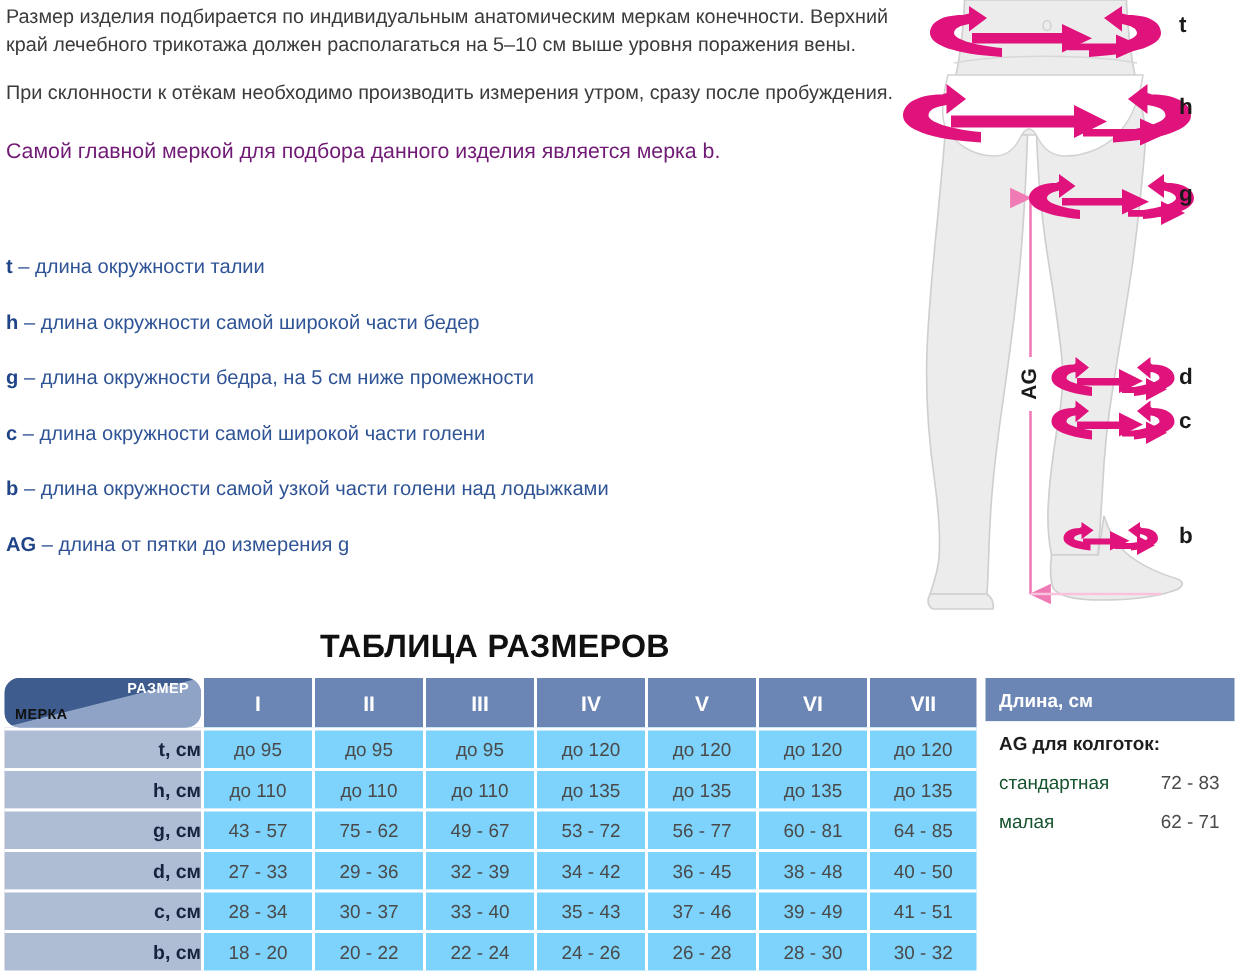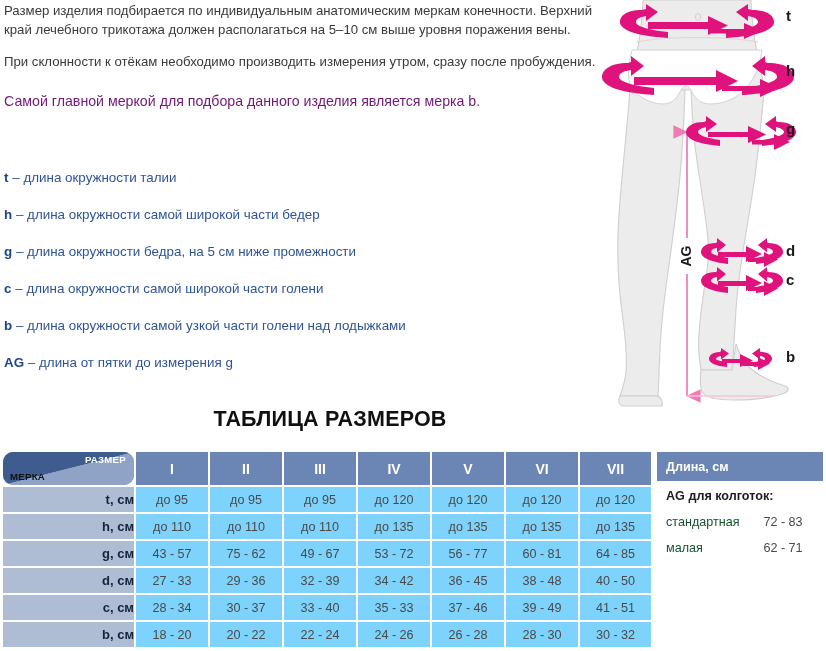--- a/index.html
+++ b/index.html
@@ -70,21 +70,21 @@
     top: 0px;
     width: 230px;
     height: 412px;
   }
   #figure-wrap svg { display: block; }
 
   
   #table-title {
     position: absolute;
     left: 0;
-    top: 407px;
+    top: 419px;
     width: 660px;
     text-align: center;
     font-size: 21.5px;
     font-weight: bold;
     color: #101010;
     letter-spacing: 0.2px;
   }
 
   
   #size-table {
@@ -203,21 +203,21 @@
     font-size: 12.6px;
     height: 26px;
     padding-left: 9px !important;
     vertical-align: middle;
   }
   .len-val {
     background: #ffffff;
     color: #4a4a4a;
     font-size: 12.6px;
     height: 26px;
-    text-align: center;
+    text-align: right;
     padding-right: 10px !important;
     vertical-align: middle;
   }
   .fig-label {
     font-family: "Liberation Sans", sans-serif;
     font-size: 15px;
     font-weight: bold;
     fill: #1a1a1a;
   }
   .ag-label {
@@ -542,21 +542,21 @@
       <td class="cell">36 - 45</td>
       <td class="cell">38 - 48</td>
       <td class="cell">40 - 50</td>
     </tr>
 
     <tr>
       <td class="row-label">c, см</td>
       <td class="cell">28 - 34</td>
       <td class="cell">30 - 37</td>
       <td class="cell">33 - 40</td>
-      <td class="cell">35 - 33</td>
+      <td class="cell">35 - 43</td>
       <td class="cell">37 - 46</td>
       <td class="cell">39 - 49</td>
       <td class="cell">41 - 51</td>
     </tr>
 
     <tr>
       <td class="row-label">b, см</td>
       <td class="cell">18 - 20</td>
       <td class="cell">20 - 22</td>
       <td class="cell">22 - 24</td>

